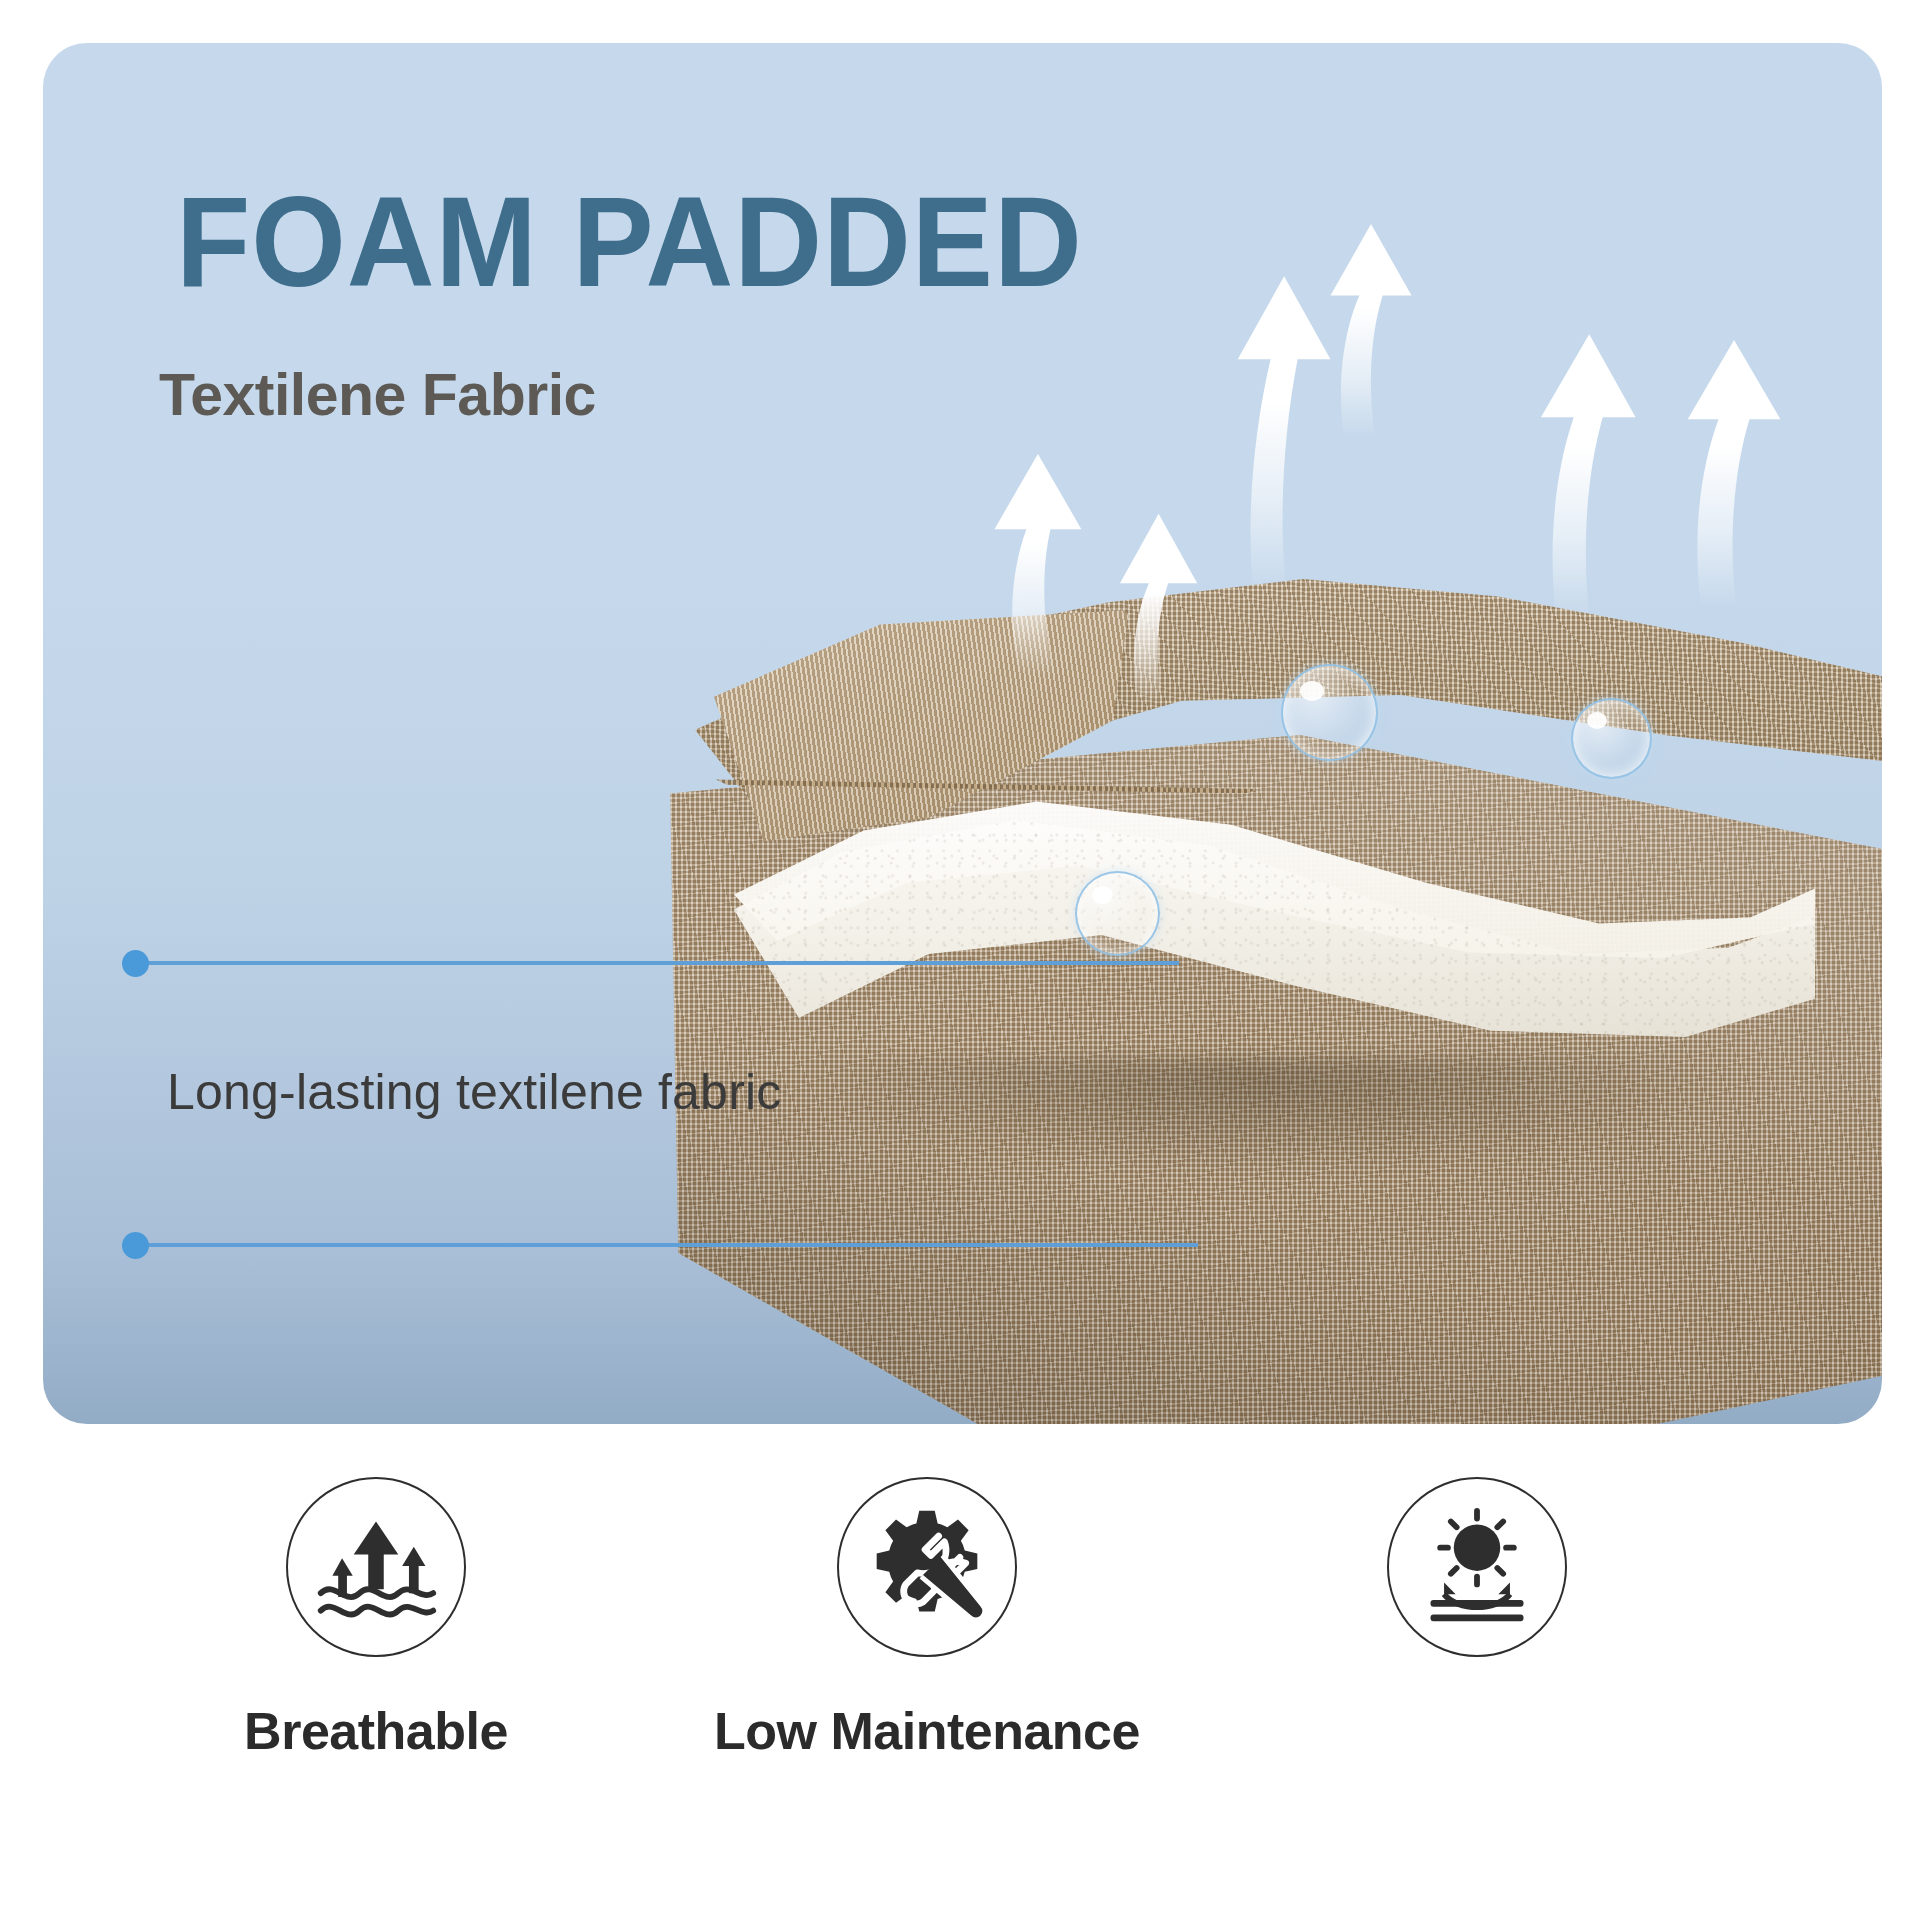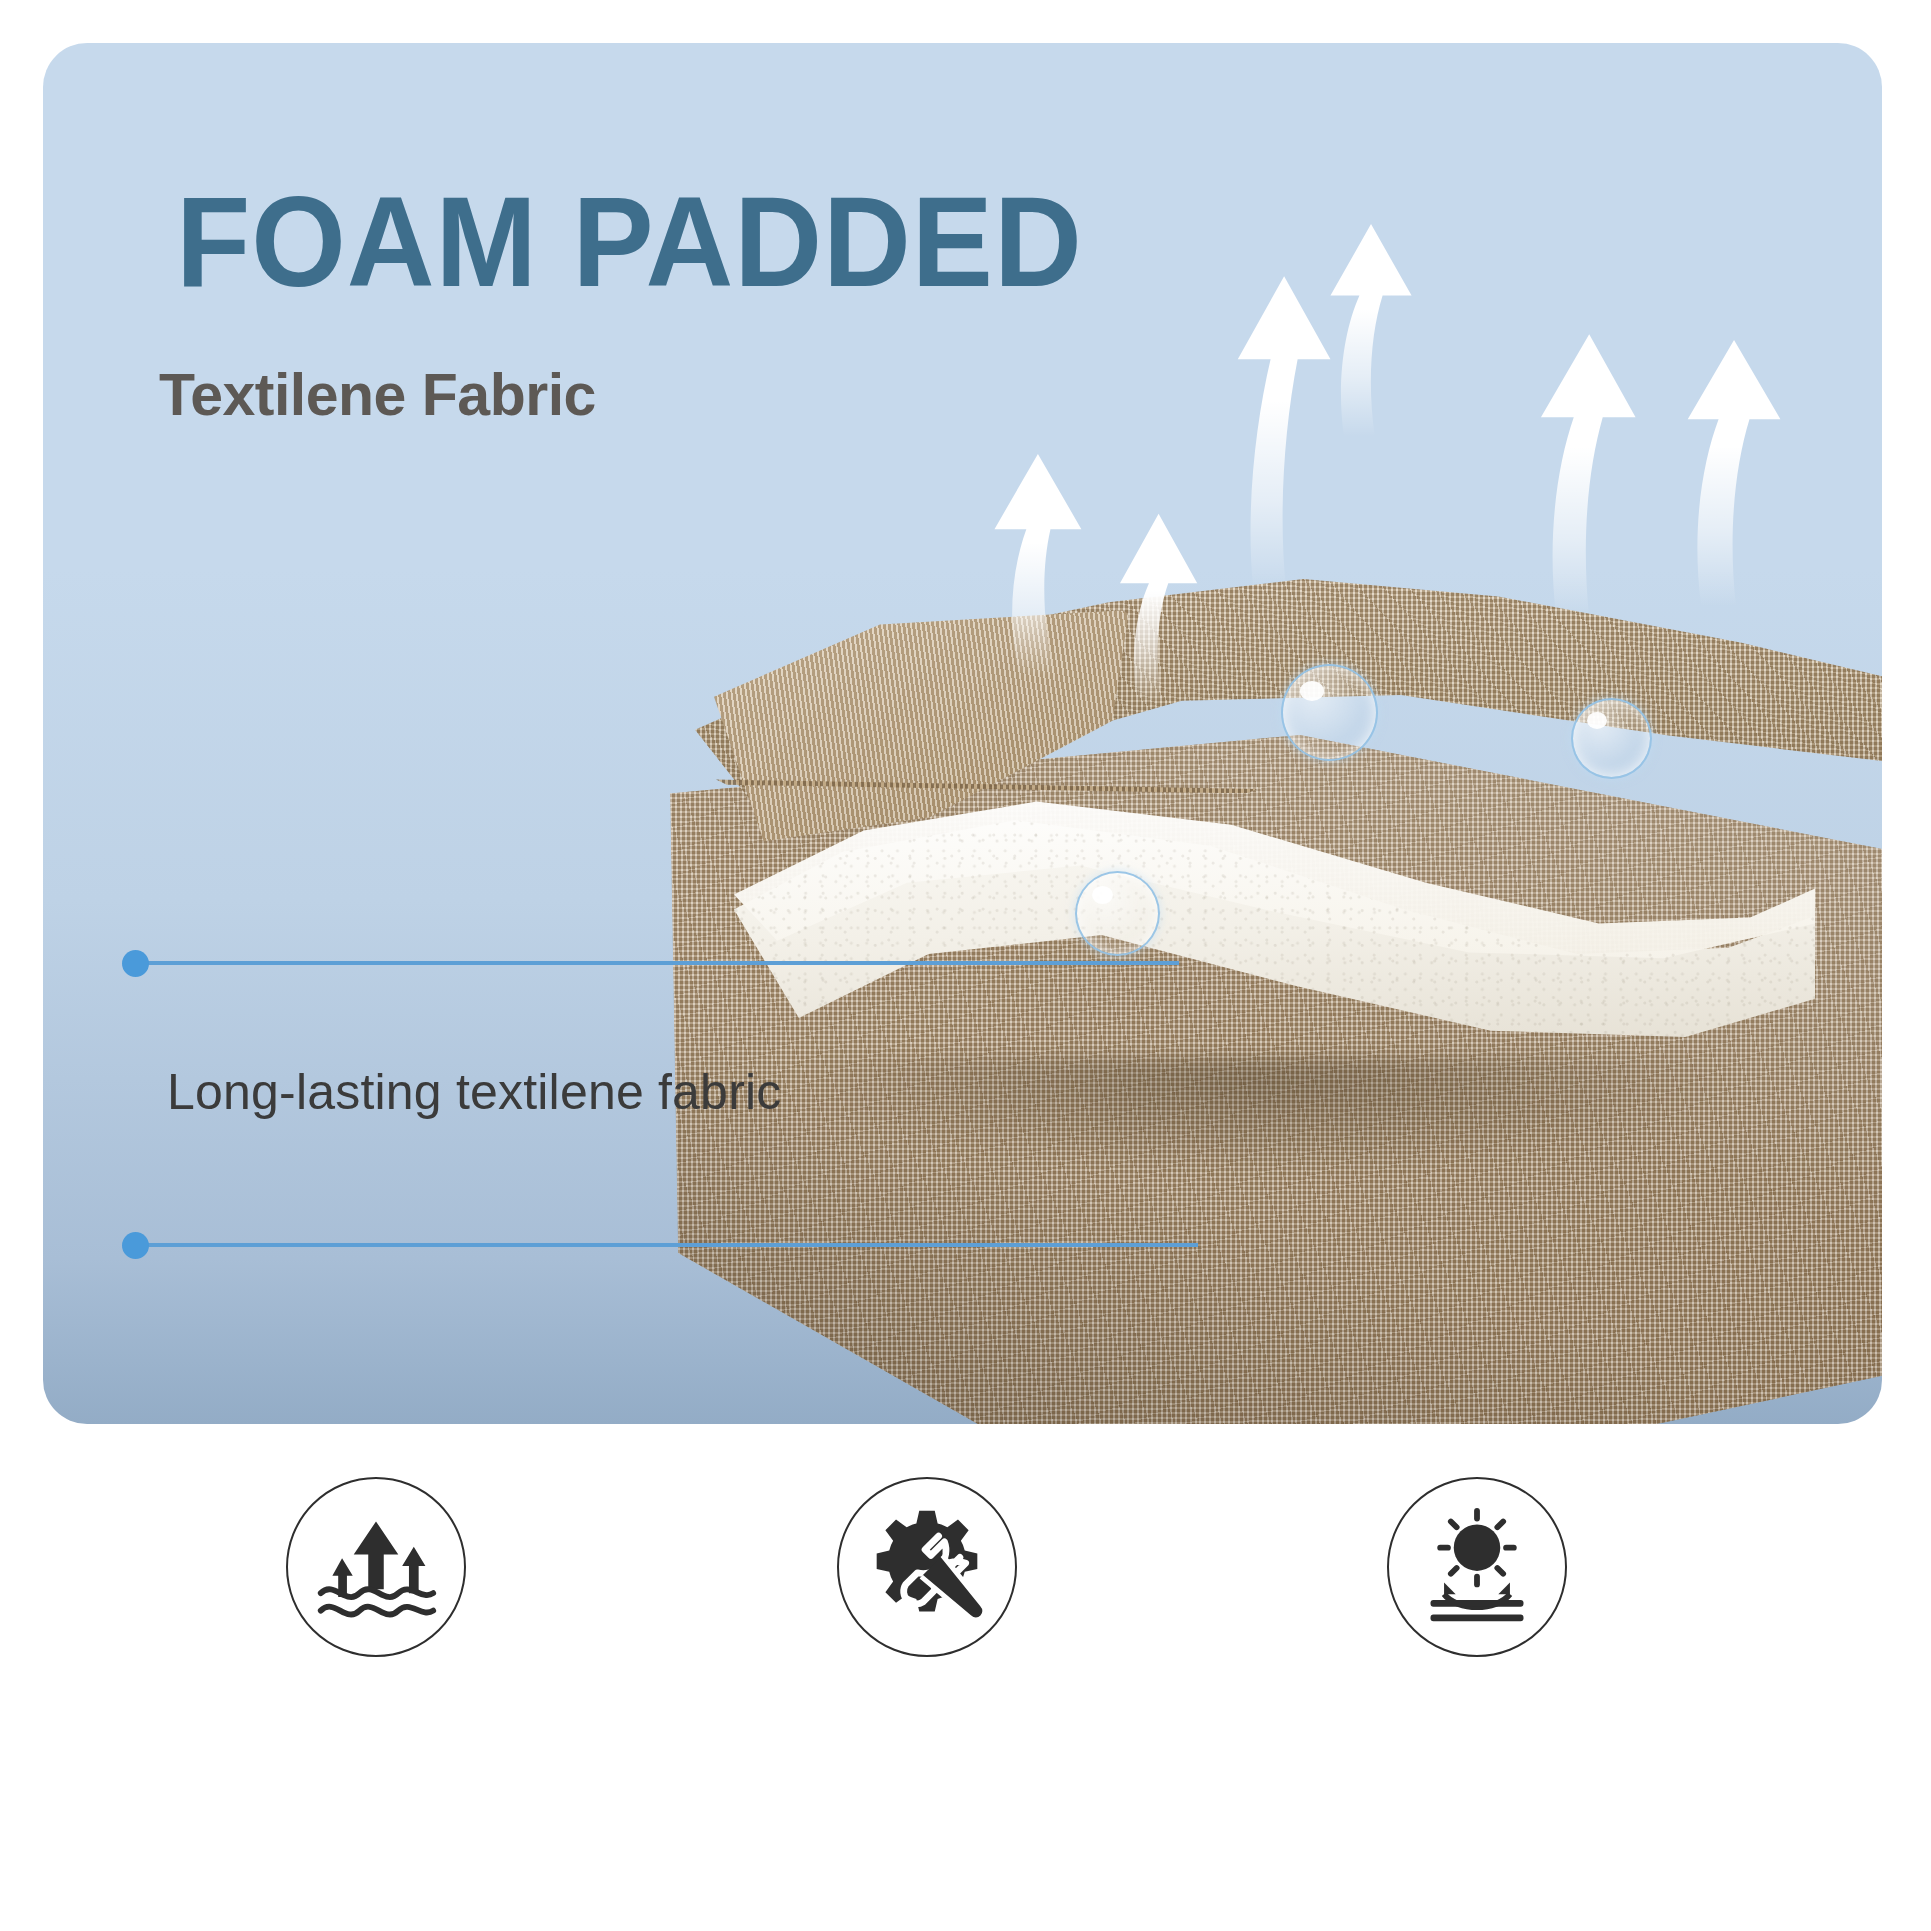--- a/index.html
+++ b/index.html
@@ -267,30 +267,32 @@
     <div class="feature f1">
       <div class="icon-circle">
         <svg width="126" height="126" viewBox="0 0 130 130">
           <path d="M65 18 L88 52 L73 52 L73 88 L57 88 L57 52 L42 52 Z" fill="#2e2e2e"></path>
           <path d="M30 56 L41 74 L35 74 L35 96 L26 96 L26 74 L20 74 Z" fill="#2e2e2e"></path>
           <path d="M104 44 L116 64 L109 64 L109 92 L99 92 L99 64 L92 64 Z" fill="#2e2e2e"></path>
           <path d="M8 92 C22 78 34 106 48 92 C62 78 74 106 88 92 C100 80 112 100 124 92" stroke="#2e2e2e" stroke-width="6" fill="none" stroke-linecap="round"></path>
           <path d="M8 110 C22 96 34 124 48 110 C62 96 74 124 88 110 C100 98 112 118 124 110" stroke="#2e2e2e" stroke-width="6" fill="none" stroke-linecap="round"></path>
         </svg>
       </div>
+      <div class="feature-label">Breathable</div>
     </div>
 
     <div class="feature f2">
       <div class="icon-circle">
         <svg width="120" height="120" viewBox="0 0 124 124">
           <path d="M54 4 h16 l3 13 a34 34 0 0 1 10 4 l11-8 11 11 -8 11 a34 34 0 0 1 4 10 l13 3 v16 l-13 3 a34 34 0 0 1 -4 10 l8 11 -11 11 -11-8 a34 34 0 0 1 -10 4 l-3 13 h-16 l-3-13 a34 34 0 0 1 -10-4 l-11 8 -11-11 8-11 a34 34 0 0 1 -4-10 l-13-3 v-16 l13-3 a34 34 0 0 1 4-10 l-8-11 11-11 11 8 a34 34 0 0 1 10-4 Z" fill="#2e2e2e"></path>
           <path d="M74 30 L60 44 L66 50 L80 36 A24 24 0 0 1 52 68 L40 80 A13 13 0 0 0 58 98 L70 86 A24 24 0 0 1 102 58 L88 72 L82 66 L96 52" fill="none" stroke="#ffffff" stroke-width="7" stroke-linejoin="round" stroke-linecap="round"></path>
           <path d="M56 72 L106 114 a9 9 0 0 0 13 -13 L78 50" fill="#2e2e2e" stroke="#ffffff" stroke-width="5"></path>
         </svg>
       </div>
+      <div class="feature-label">Low Maintenance</div>
     </div>
 
     <div class="feature f3">
       <div class="icon-circle">
         <svg width="124" height="124" viewBox="0 0 128 128">
           <circle cx="64" cy="44" r="24" fill="#2e2e2e"></circle>
           <g stroke="#2e2e2e" stroke-width="6" stroke-linecap="round">
             <line x1="64" y1="6" x2="64" y2="14"></line>
             <line x1="64" y1="74" x2="64" y2="82"></line>
             <line x1="26" y1="44" x2="34" y2="44"></line>

